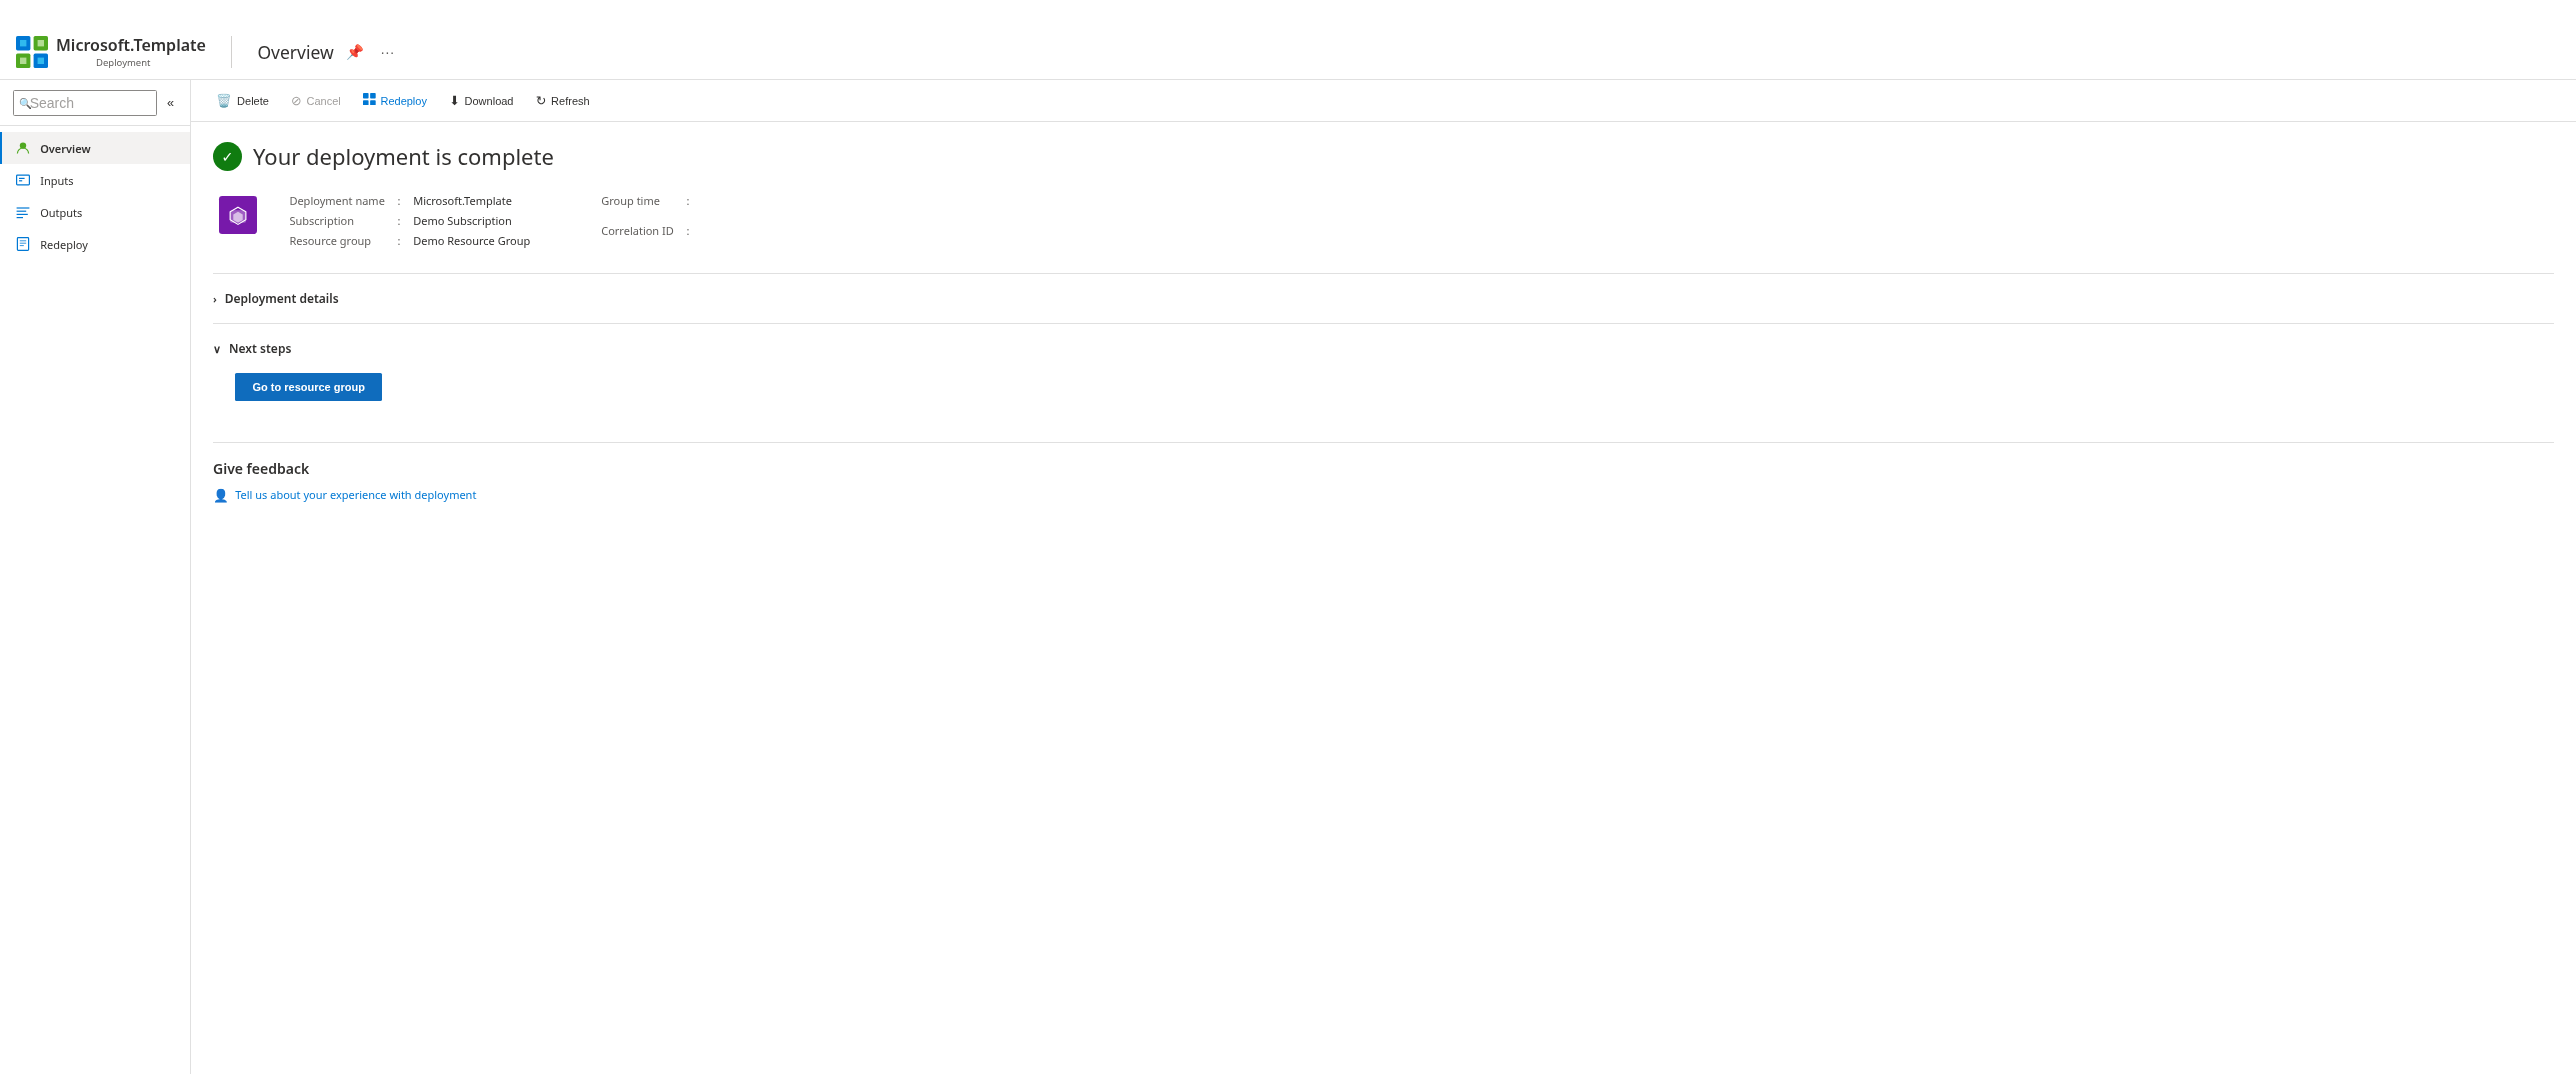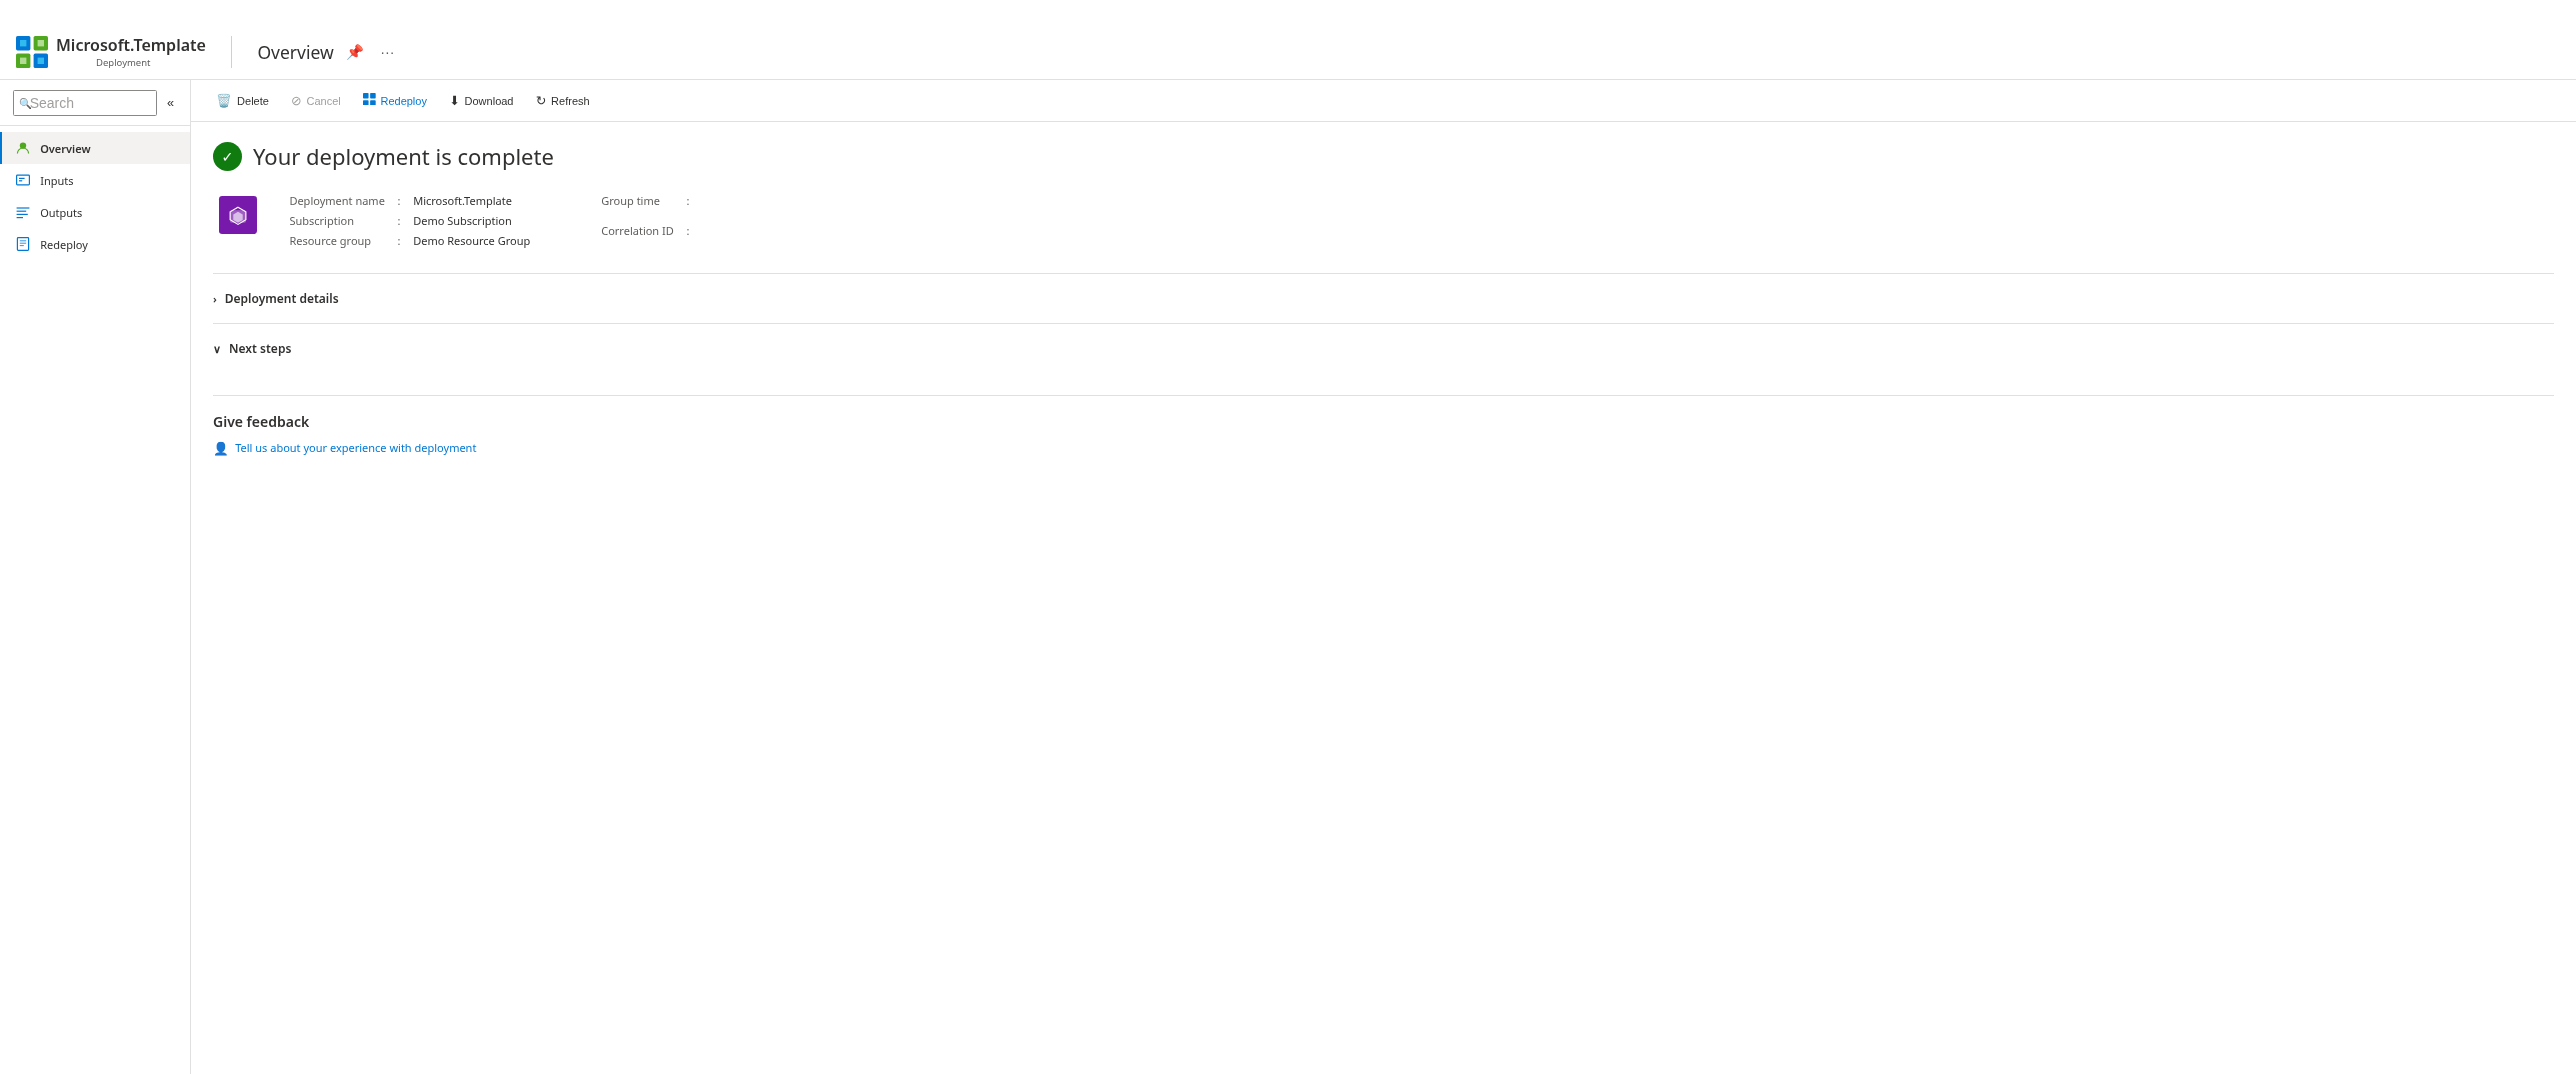--- a/index.html
+++ b/index.html
@@ -488,20 +488,25 @@
             <span>Deployment details</span>
           </div>
 
         </div>
 
         <div class="collapsible-section">
           <div class="collapsible-header">
             <span class="chevron-icon">∨</span>
             <span>Next steps</span>
           </div>
+          <div class="next-steps-content">
+            <button class="goto-btn">
+              <span>Go to resource group</span>
+            </button>
+          </div>
         </div>
 
         <div class="feedback-section">
           <div class="feedback-title">Give feedback</div>
           <a class="feedback-link" href="#">
             <span style="font-size:12.7px;">👤</span>
             <span>Tell us about your experience with deployment</span>
           </a>
         </div>
 

